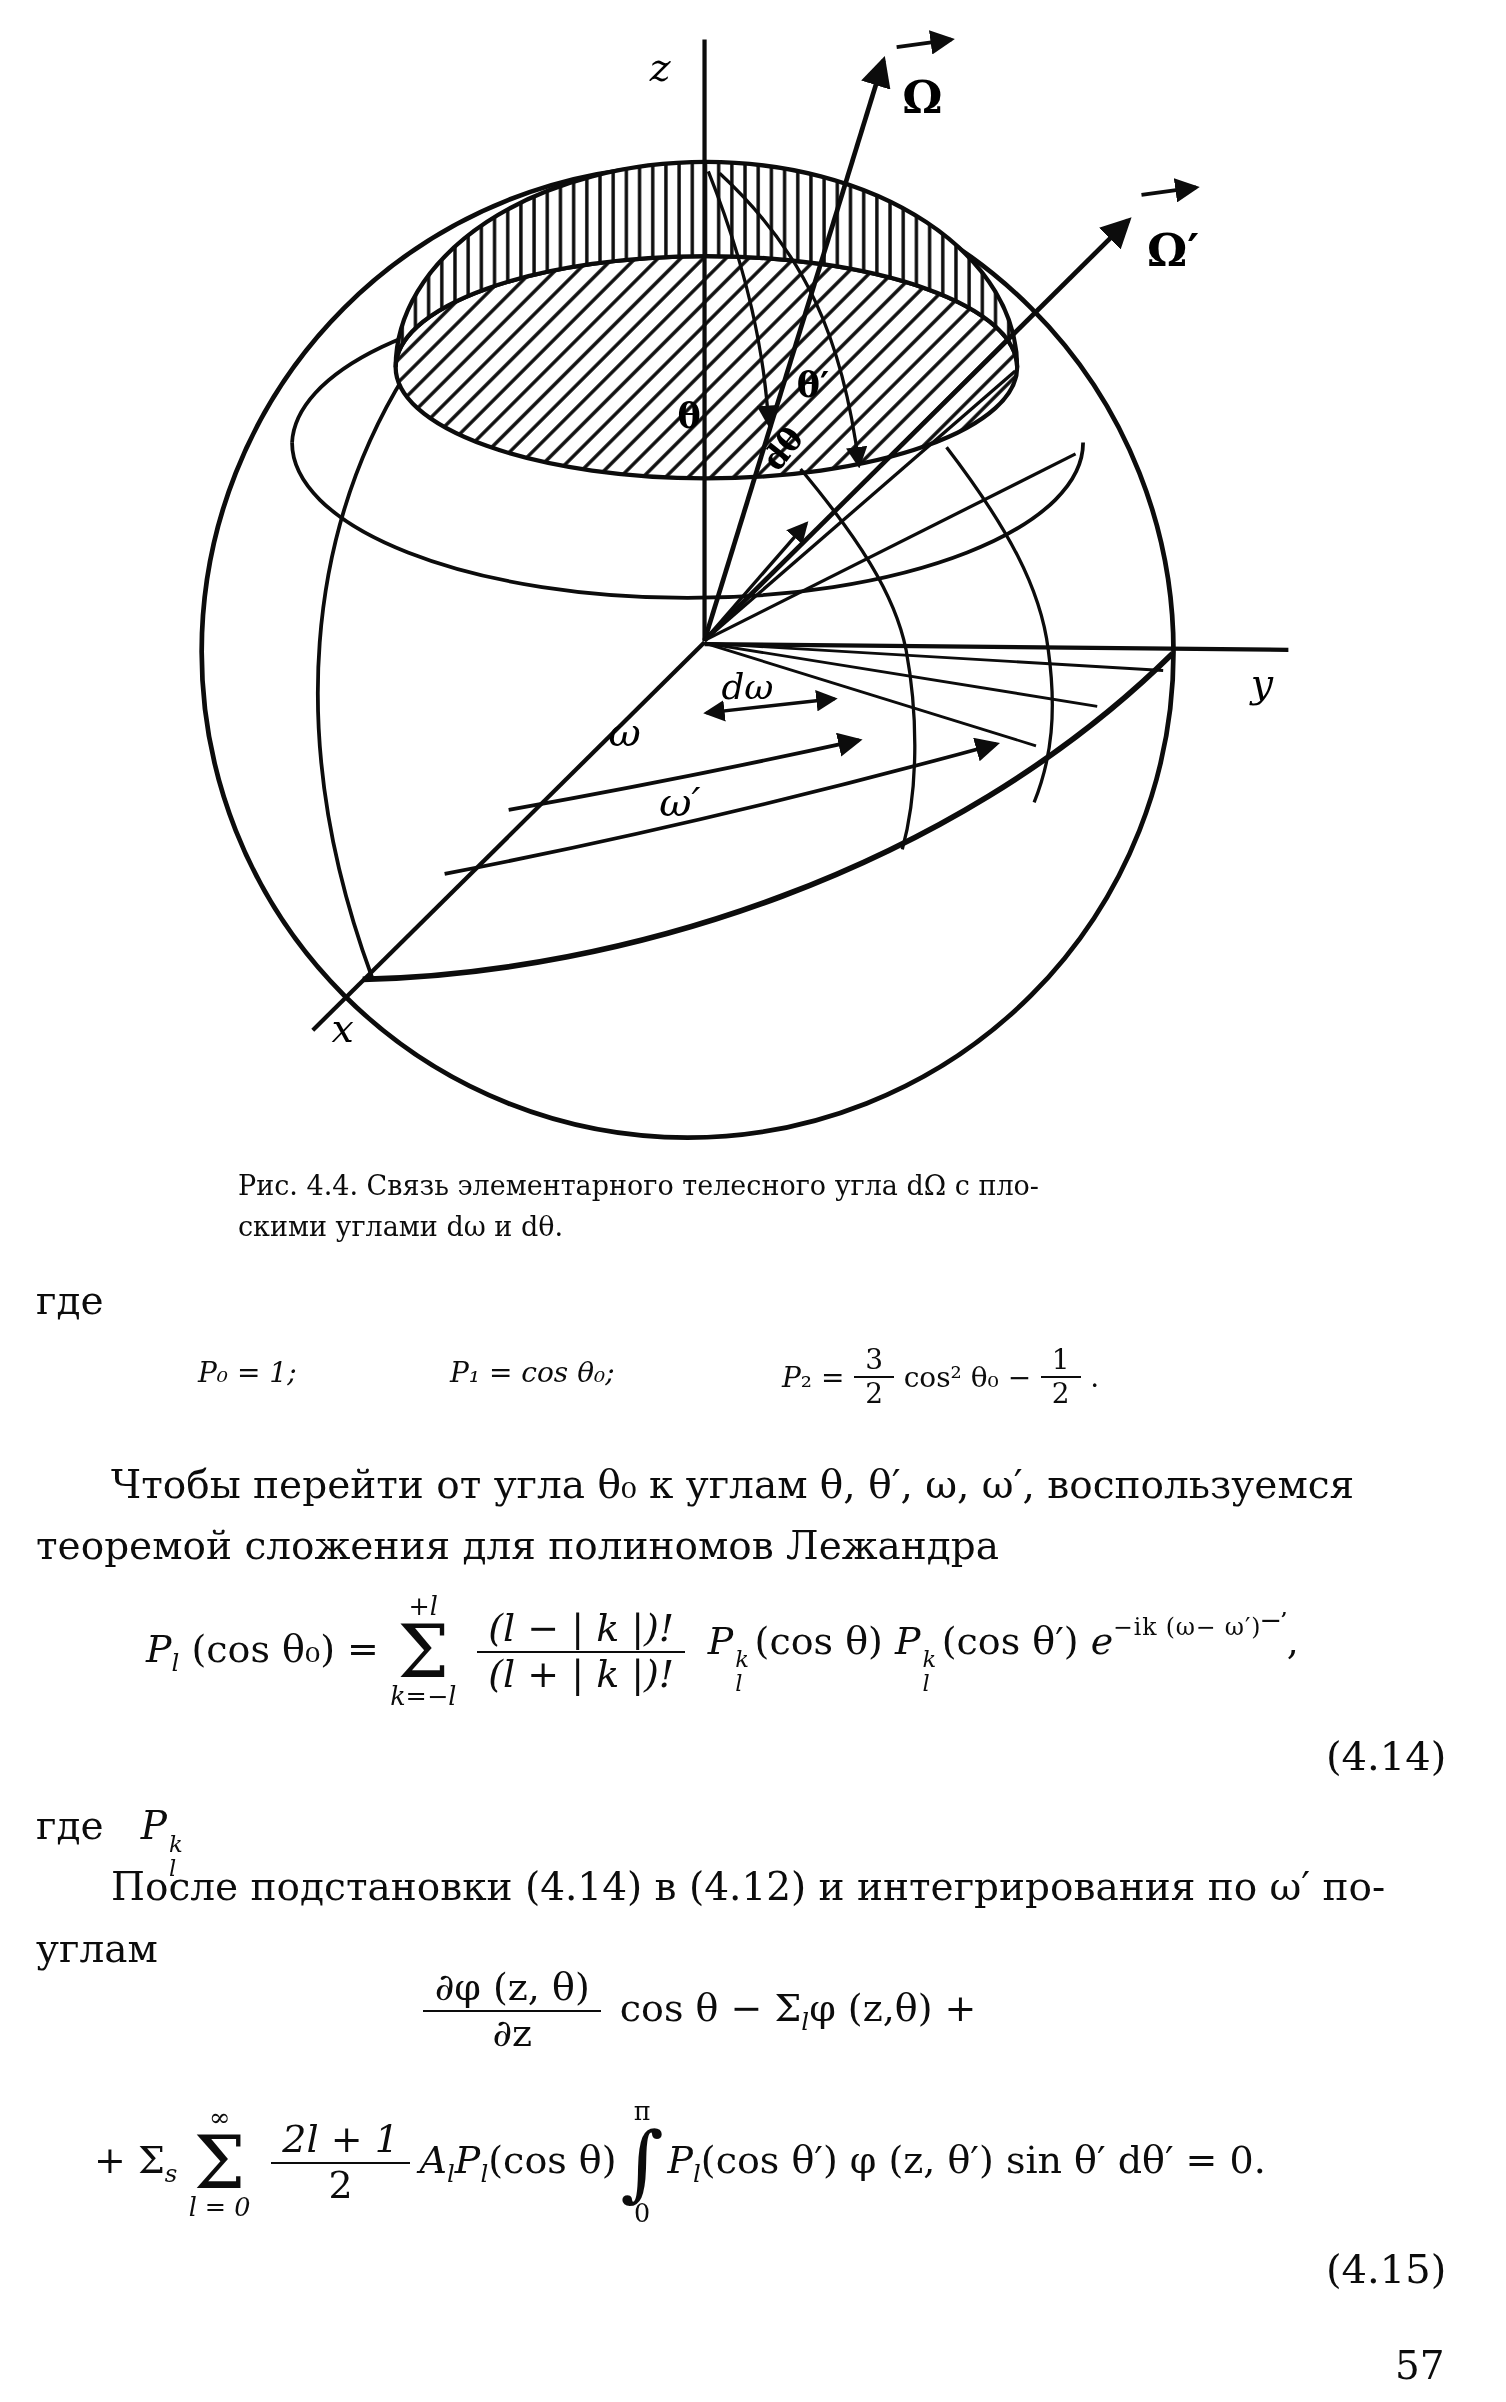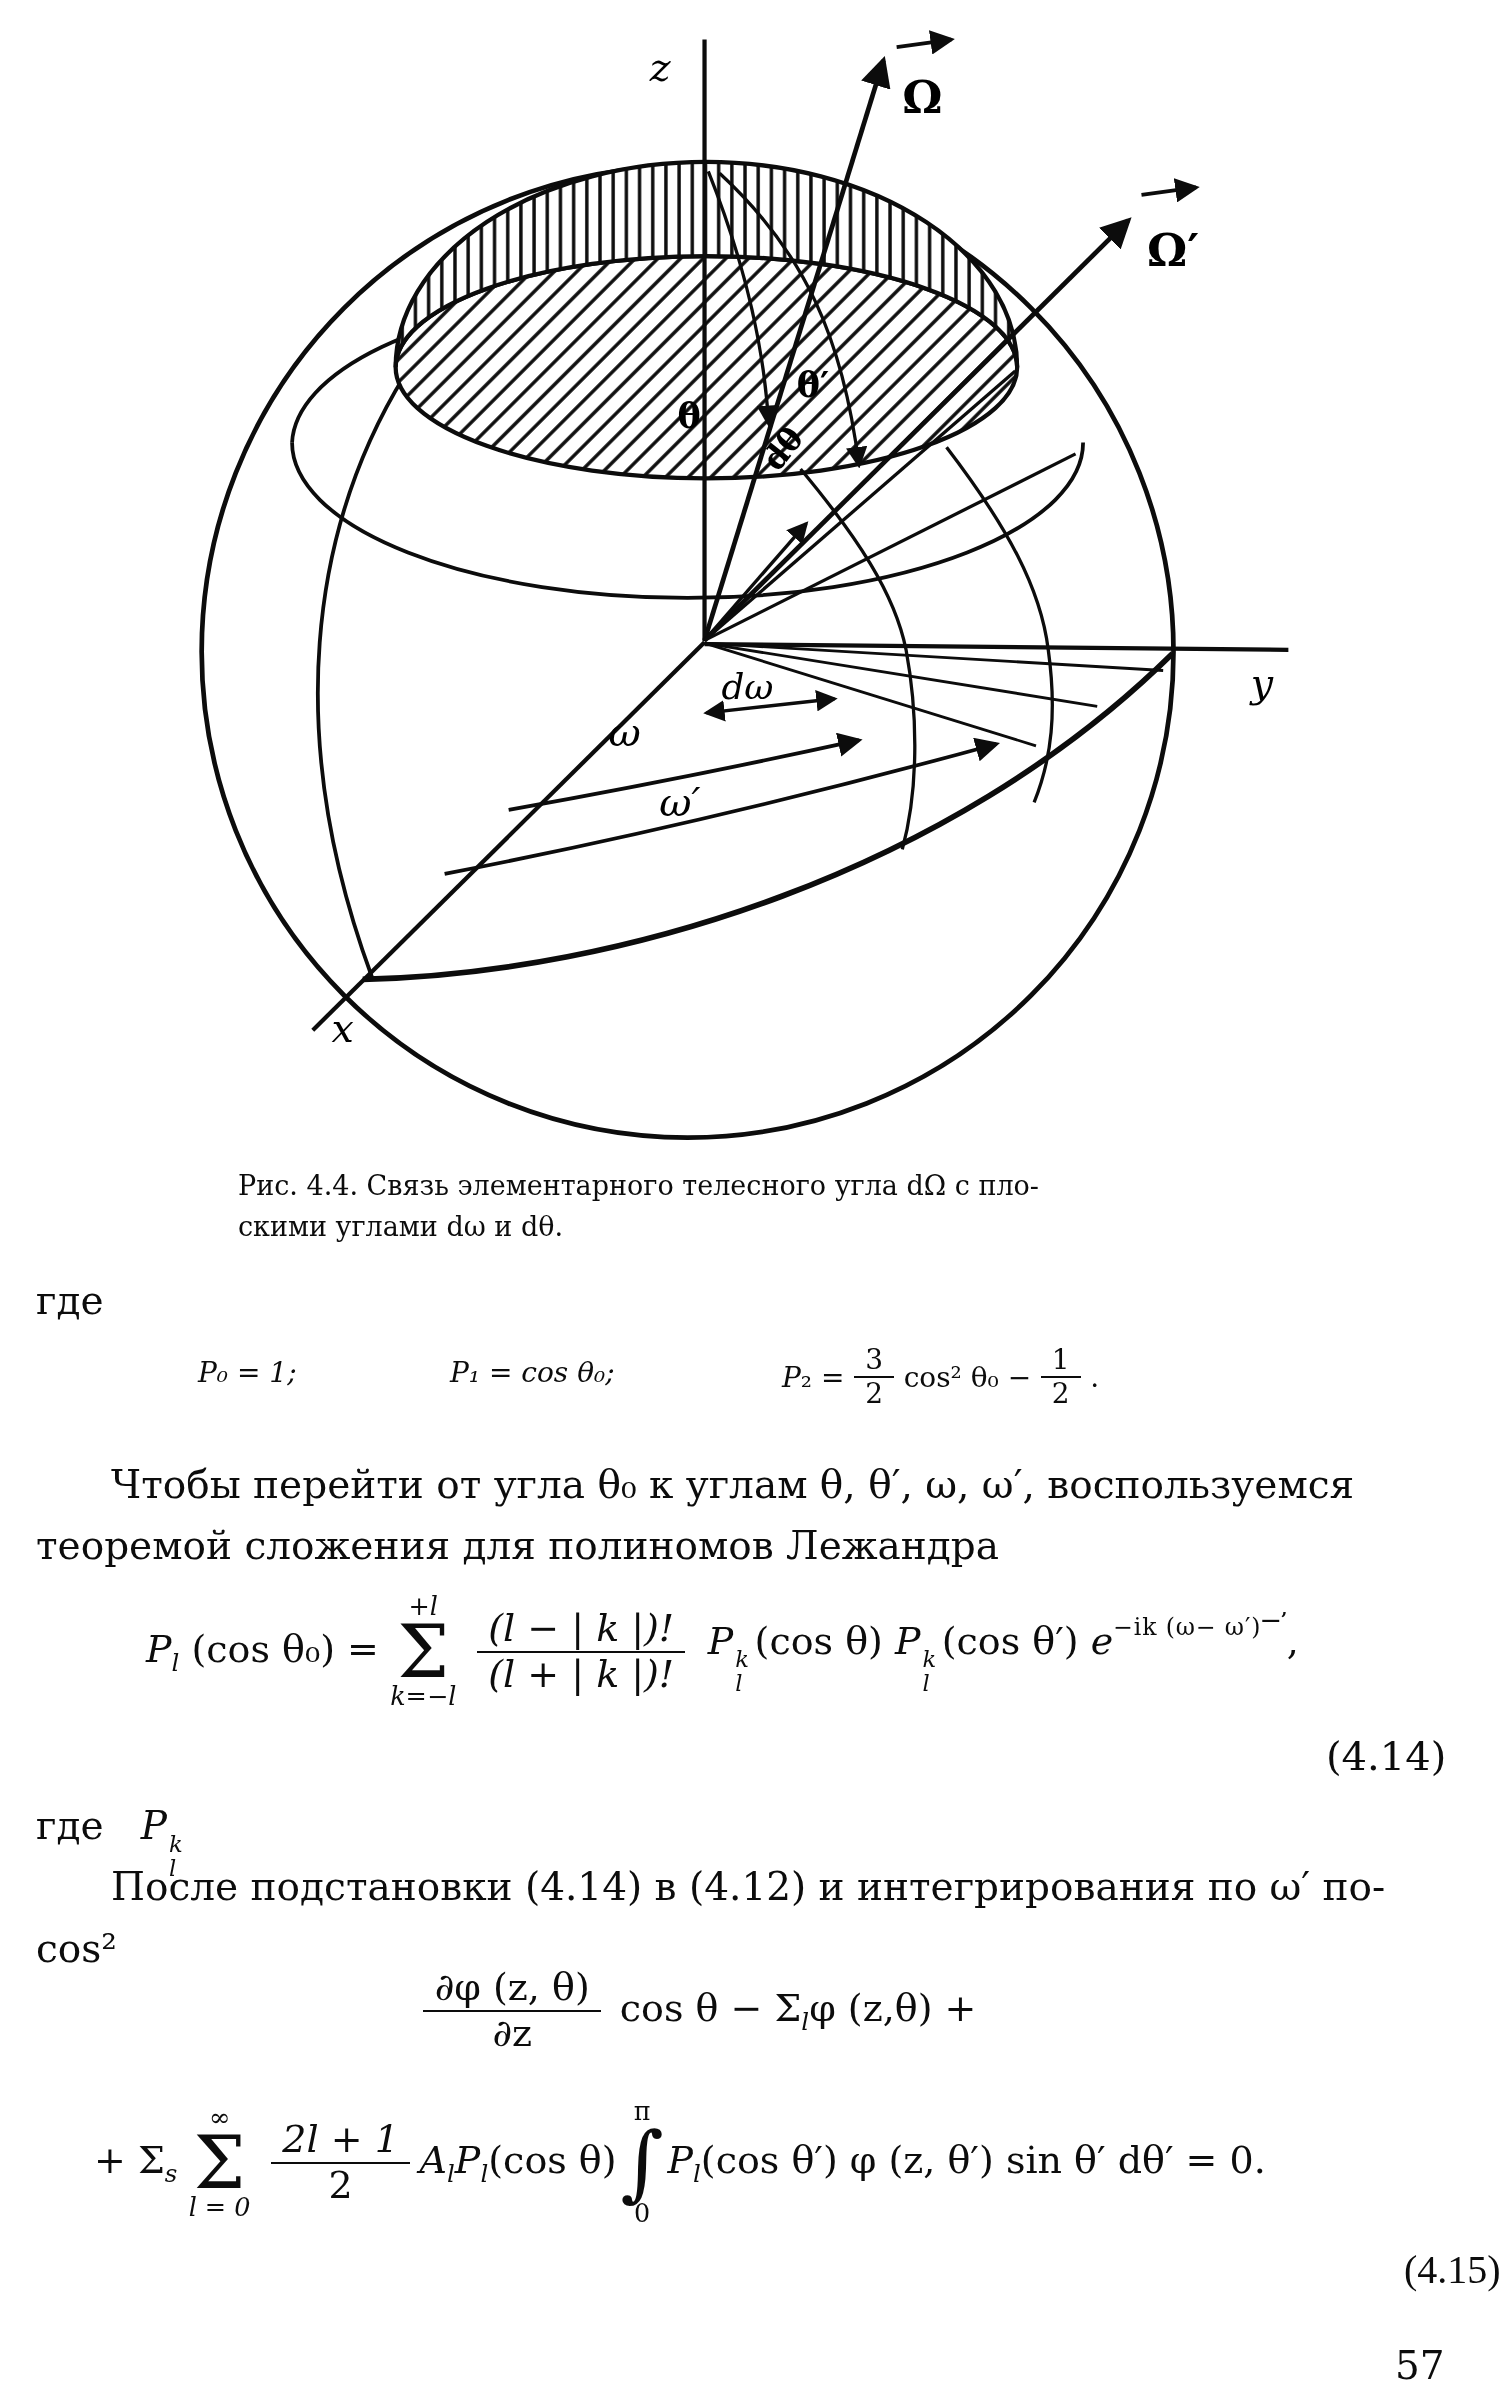--- a/index.html
+++ b/index.html
@@ -155,21 +155,21 @@
   <div class="t num-right" style="left:1326px;top:1733px;">(4.14)</div>
 
   <div class="t body" style="left:36px;top:1803px;">
     <span>где</span>&nbsp;&nbsp;
     <i>P</i><span class="ss">
         <span>k</span>
         <span>l</span>
       </span>
   </div>
   <div class="t body" style="left:111px;top:1864px;">После подстановки (4.14) в (4.12) и интегрирования по ω′ по-</div>
-  <div class="t body" style="left:36px;top:1926px;">cos²</div>
+  <div class="t body" style="left:36px;top:1926px;">углам</div>
 
   <div class="eqrow" style="left:414px;top:1940px;height:141px;">
     <span class="frac">
       <span class="num">∂φ (z, θ)</span>
       <span class="den">∂z</span>
     </span>
     <span style="margin-left:9.4px;">
       <span>cos θ − Σ</span><sub>l</sub><span>φ (z,θ) +</span>
     </span>
   </div>
@@ -190,18 +190,18 @@
     </span>
     <span class="bigop" style="margin:0 3.8px;">
       <span class="lim" style="font-style:normal;">π</span>
       <span class="opint">∫</span>
       <span class="lim" style="font-style:normal;">0</span>
     </span>
     <span>
       <i>P</i><sub>l</sub><span>(cos θ′) φ (z, θ′) sin θ′ dθ′ = 0.</span>
     </span>
   </div>
-  <div class="t num-right" style="left:1404px;top:2246px;font-family:Liberation Serif, serif;">(4.15)</div>
+  <div class="t num-right" style="left:1326px;top:2246px;">(4.15)</div>
 
   <div class="t body" style="left:1395px;top:2343px;">57</div>
 
 </div>
 
 
 </body></html>

